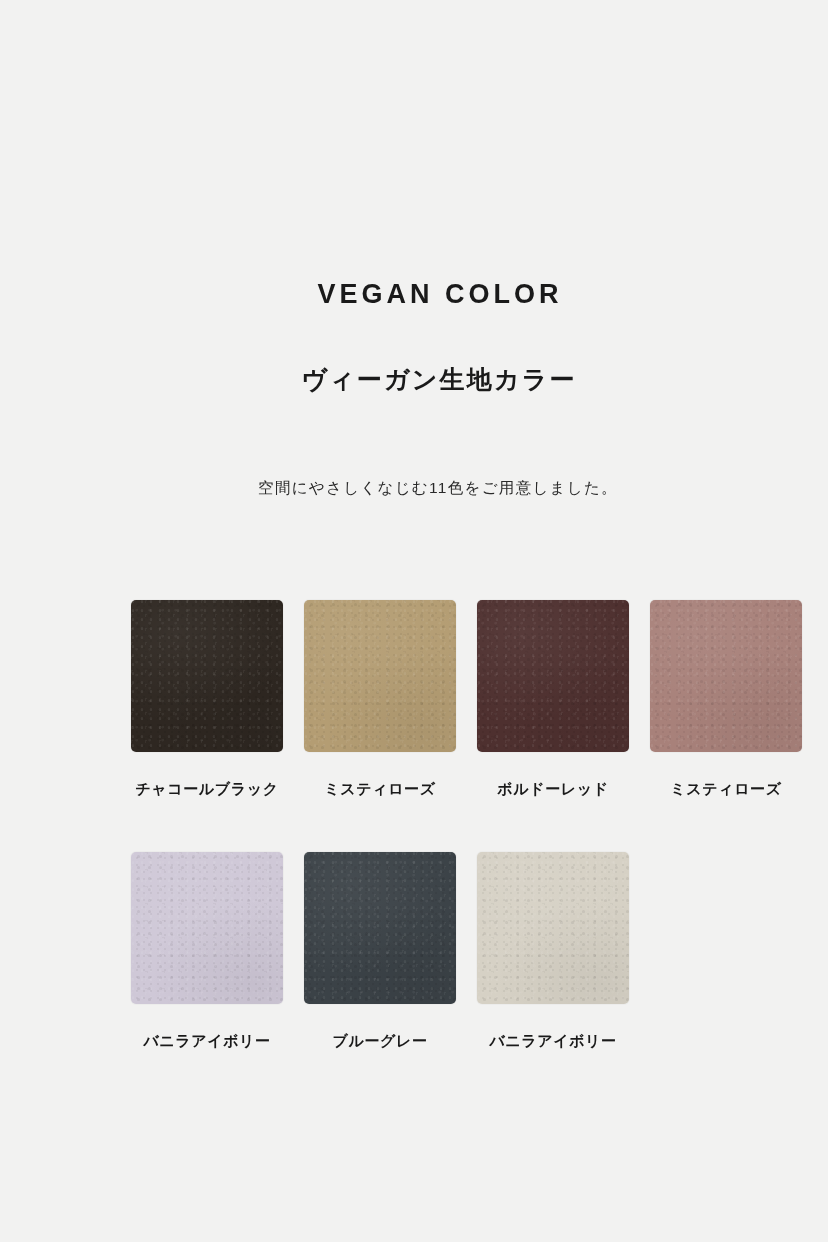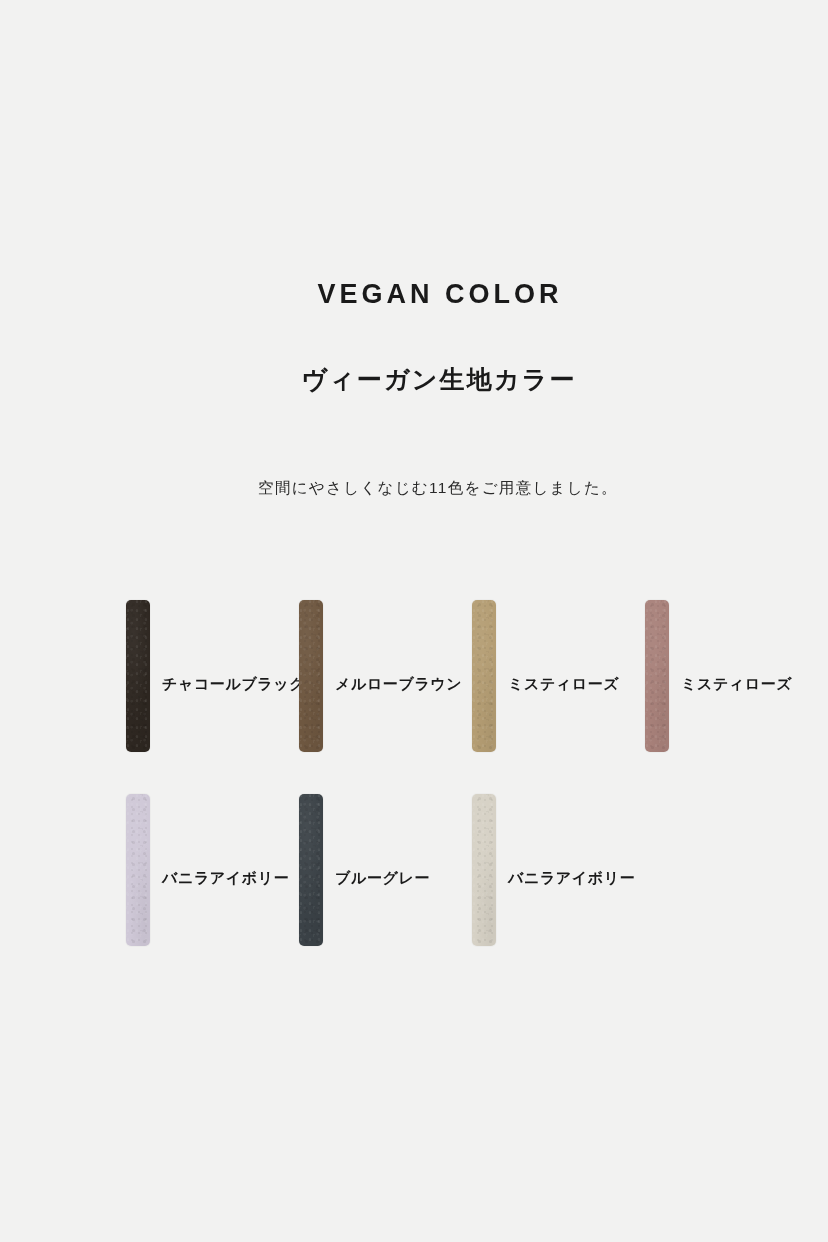--- a/index.html
+++ b/index.html
@@ -70,22 +70,23 @@
     width:672px;
     display:grid;
     grid-template-columns:repeat(4, 152px);
     column-gap:21px;
     row-gap:18px;
   }
 
   .swatch-cell {
     width:152px;
     display:flex;
-    flex-direction:row;
+    flex-direction:column;
     align-items:center;
+    margin-left:17px;
   }
 
   .chip {
     width:152px;
     height:152px;
     border-radius:5px;
     position:relative;
     overflow:hidden;
     box-shadow:0 0 0 1px rgba(0,0,0,0.025);
   }
@@ -141,26 +142,26 @@
       <span>空間にやさしくなじむ11色をご用意しました。</span>
     </p>
   </div>
 
   <div class="grid">
       <div class="swatch-cell">
         <div class="chip" style="background-color: rgb(46, 39, 33);"></div>
         <div class="chip-label">チャコールブラック</div>
       </div>
       <div class="swatch-cell">
-        <div class="chip" style="background-color: rgb(110, 87, 64);"></div>
-        <div class="chip-label">メルローブラウン</div>
+        <div class="chip" style="background-color: rgb(180, 157, 115);"></div>
+        <div class="chip-label">ミスティローズ</div>
       </div>
       <div class="swatch-cell">
-        <div class="chip" style="background-color: rgb(180, 157, 115);"></div>
-        <div class="chip-label">ミスティローズ</div>
+        <div class="chip" style="background-color: rgb(78, 48, 47);"></div>
+        <div class="chip-label">ボルドーレッド</div>
       </div>
       <div class="swatch-cell">
         <div class="chip" style="background-color: rgb(168, 129, 122);"></div>
         <div class="chip-label">ミスティローズ</div>
       </div>
       <div class="swatch-cell">
         <div class="chip" style="background-color: rgb(207, 200, 215);"></div>
         <div class="chip-label">バニラアイボリー</div>
       </div>
       <div class="swatch-cell">

